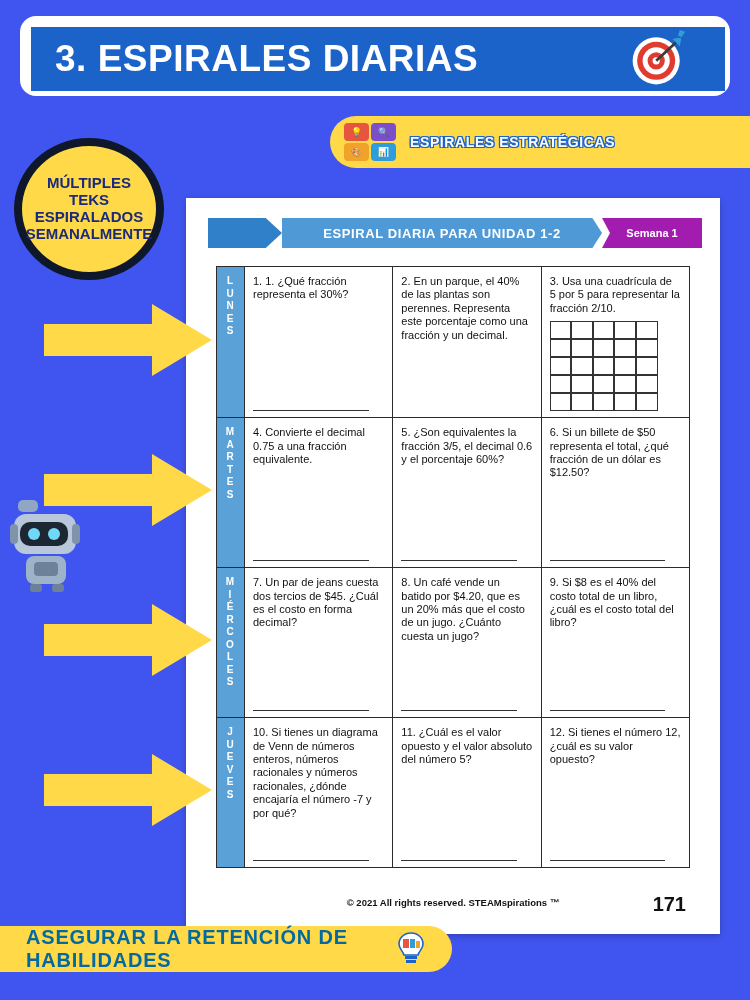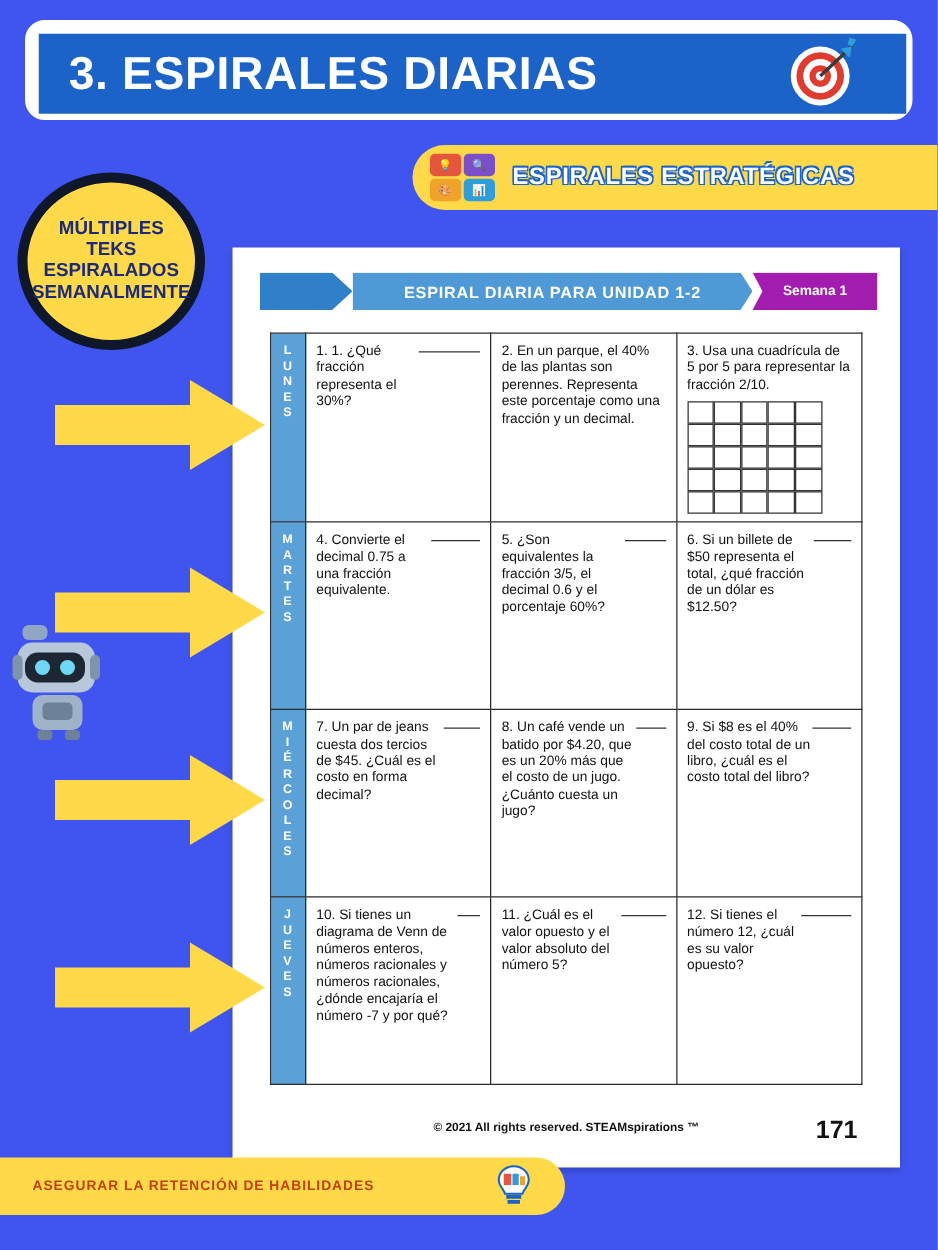--- a/index.html
+++ b/index.html
@@ -70,21 +70,21 @@
     margin-right: 14px;
   }
   .si { border-radius: 4px; display:flex; align-items:center; justify-content:center; font-size:9px; color:#fff; }
   .si1 { background:#e8553f; }
   .si2 { background:#7b4fc9; }
   .si3 { background:#f0a32a; }
   .si4 { background:#2f9ddb; }
   .strategy-label {
     color: #ffffff;
     -webkit-text-stroke: 0;
-    font-size: 19px;
+    font-size: 14px;
     font-weight: bold;
     letter-spacing: 0.6px;
     text-shadow:
       -1.2px -1.2px 0 #1b63c8,
        1.2px -1.2px 0 #1b63c8,
       -1.2px  1.2px 0 #1b63c8,
        1.2px  1.2px 0 #1b63c8;
   }
 
   
@@ -196,21 +196,21 @@
     line-height: 1.25;
     display: block;
   }
   .qtext { display: block; }
   .answer-line {
     position: relative;
     margin-top: 6px;
     border-top: 1.2px solid #333;
     width: 88%;
   }
-  .cellwrap { position: relative; height: 100%; display: flex; flex-direction: row; justify-content: space-between; }
+  .cellwrap { position: relative; height: 100%; display: flex; flex-direction: column; justify-content: space-between; }
 
   
   .minigrid {
     margin-top: 6px;
     width: 108px; height: 90px;
     display: grid;
     grid-template-columns: repeat(5, 1fr);
     grid-template-rows: repeat(5, 1fr);
   }
   .minigrid div { border: 1px solid #333; }
@@ -236,22 +236,22 @@
     position: absolute;
     left: 0; top: 926px;
     width: 452px; height: 46px;
     background: #ffd947;
     border-radius: 0 23px 23px 0;
     display: flex;
     align-items: center;
     padding-left: 26px;
   }
   .bottom-label {
-    color: #c2410c;
-    font-size: 11px;
+    color: #0369a1;
+    font-size: 20px;
     font-weight: bold;
     letter-spacing: 0.8px;
   }
   .bulb-icon {
     position: absolute;
     right: 26px; top: 50%;
     transform: translateY(-50%);
     width: 30px; height: 34px;
   }
 </style>

